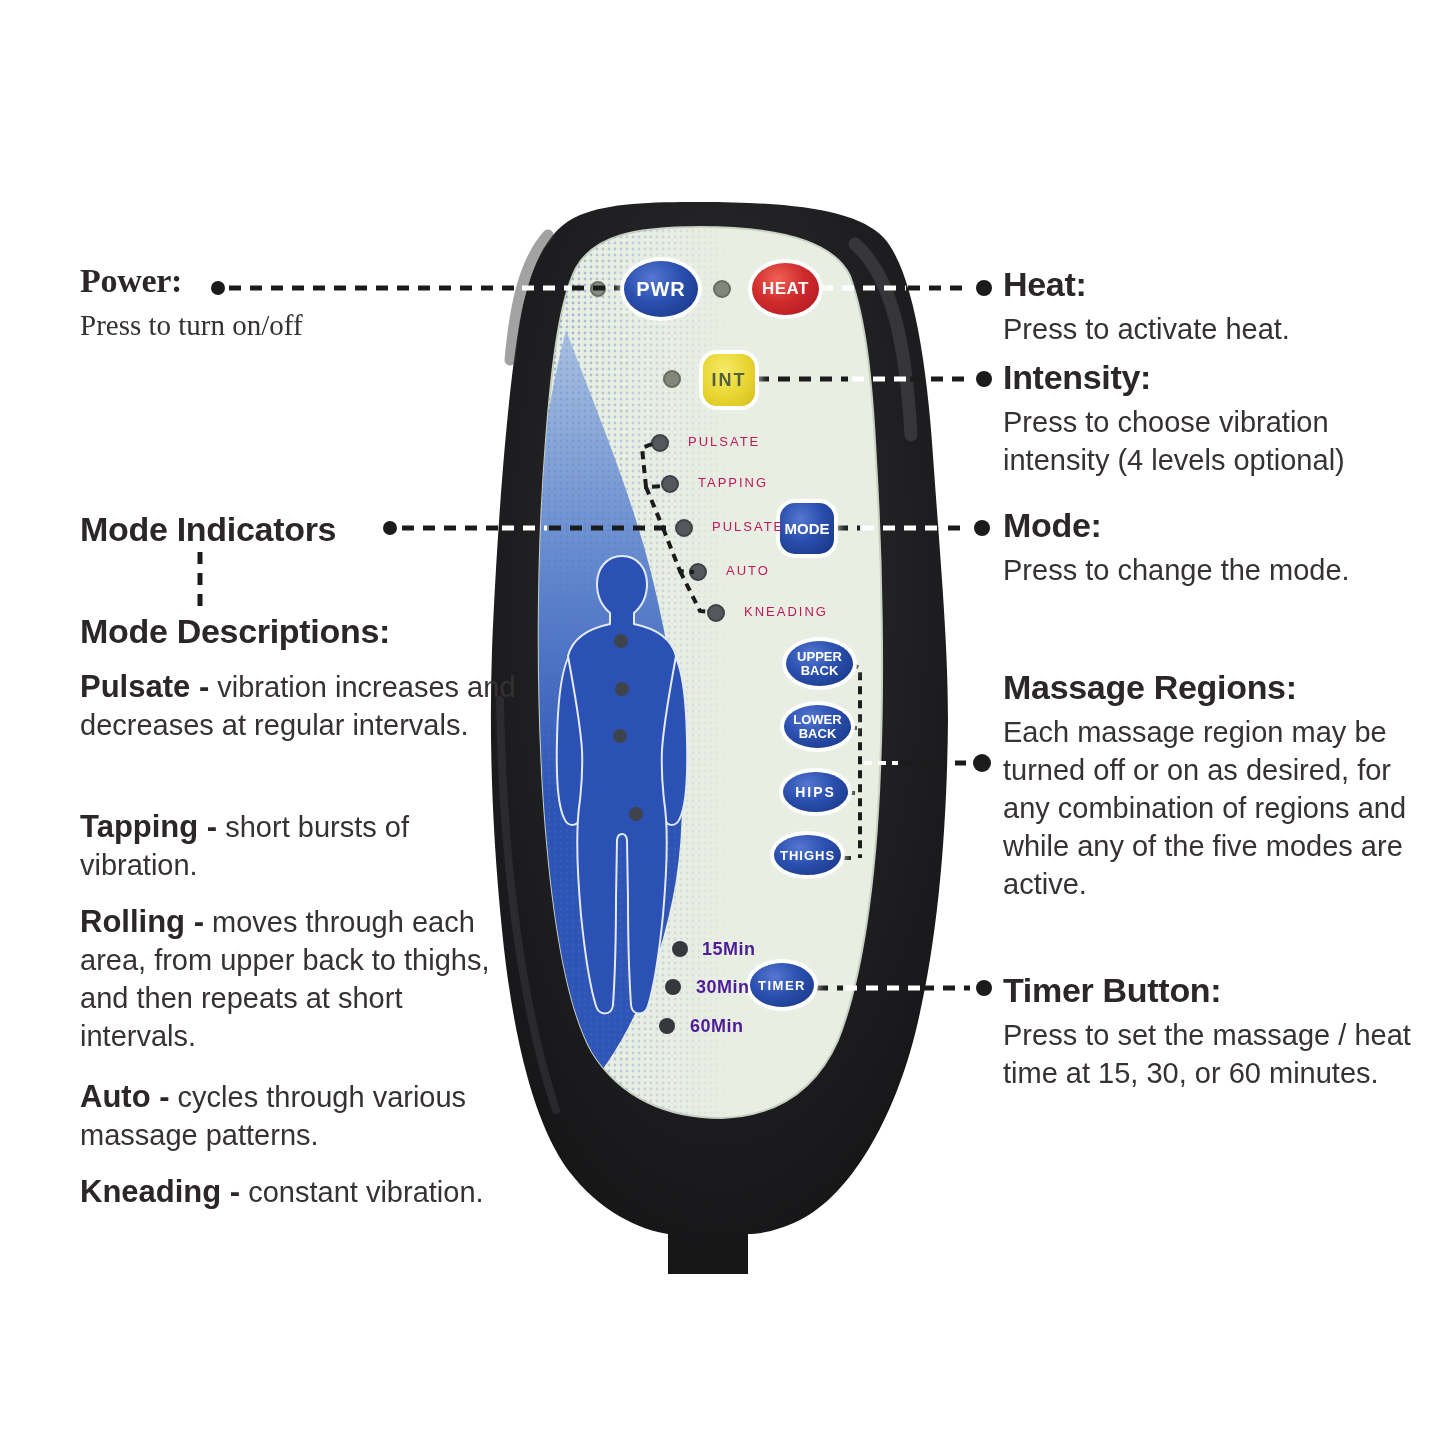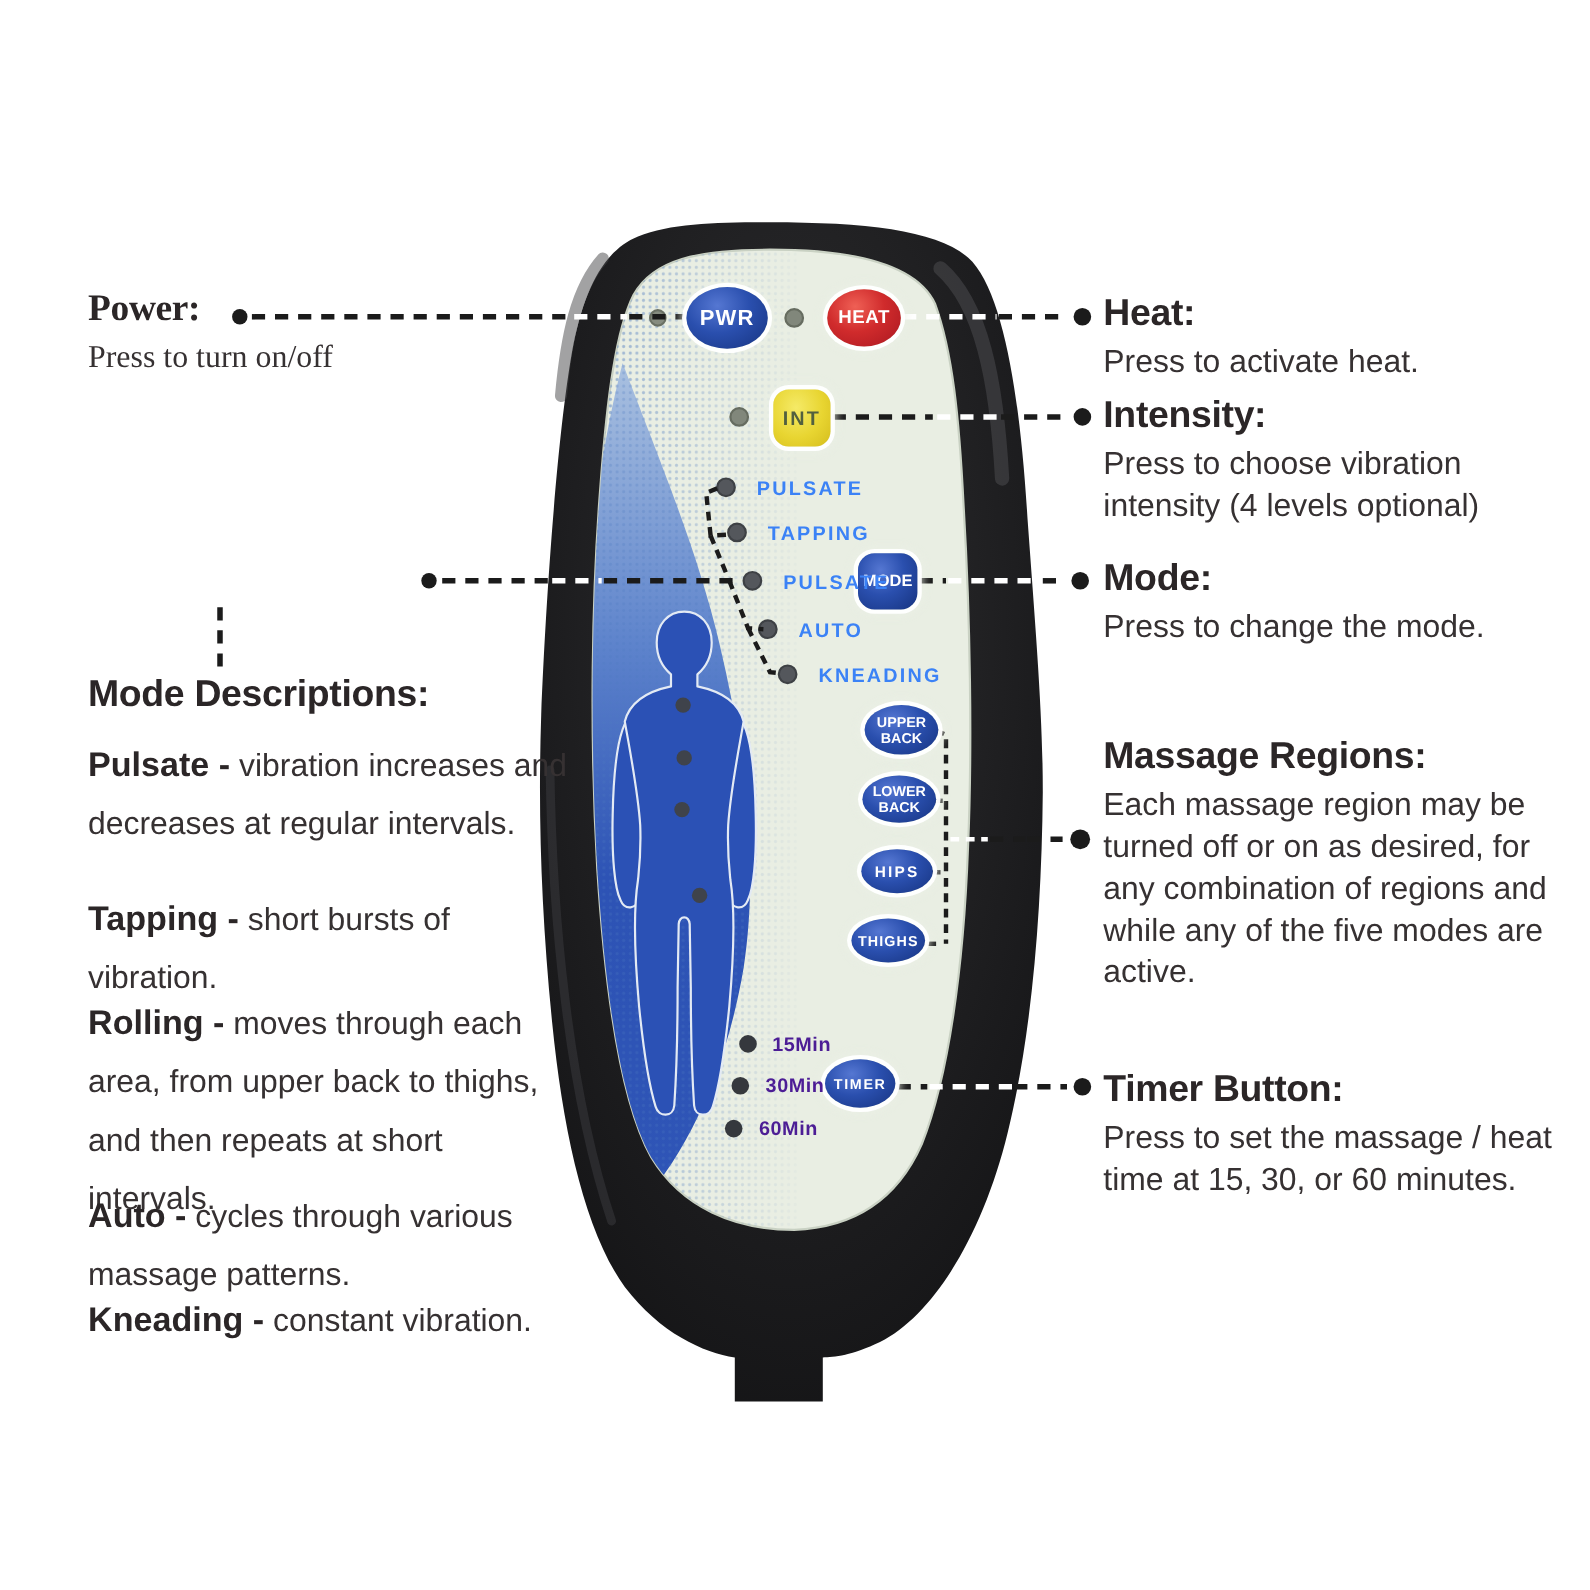--- a/index.html
+++ b/index.html
@@ -3,31 +3,31 @@
 <meta charset="utf-8">
 <style>
   html,body{margin:0;padding:0;}
   body{width:1445px;height:1445px;position:relative;background:#ffffff;
        font-family:"Liberation Sans", sans-serif;overflow:hidden;}
   #scene{position:absolute;left:0;top:0;width:1445px;height:1445px;}
   svg.layer{position:absolute;left:0;top:0;z-index:1;}
   .ann{position:absolute;z-index:3;color:#2b2627;}
   .ann h3{margin:0;font-size:34px;font-weight:700;color:#2b2627;letter-spacing:-0.3px;}
   .ann p{margin:6px 0 0 0;font-size:29px;line-height:38px;color:#363132;}
-  .desc{position:absolute;z-index:3;width:440px;font-size:29px;line-height:53px;color:#363132;margin:0;}
+  .desc{position:absolute;z-index:3;width:440px;font-size:29px;line-height:38px;color:#363132;margin:0;}
   .desc .term{font-weight:700;font-size:31px;color:#2b2627;}
   .devbtn{position:absolute;z-index:4;display:flex;flex-direction:column;align-items:center;
           justify-content:center;color:#fff;font-weight:700;border-radius:50%;
           box-shadow:0 0 0 4px rgba(255,255,255,0.95), 0 0 9px 5px rgba(235,240,230,0.8);
           text-align:center;cursor:pointer;}
   .blue{background:radial-gradient(ellipse at 38% 30%, #5577d2 0%, #2a4fae 45%, #16337f 100%);}
   .red{background:radial-gradient(ellipse at 38% 30%, #ef6055 0%, #d02b2c 45%, #a91720 100%);}
   .yellow{background:radial-gradient(ellipse at 40% 32%, #f5ea67 0%, #e8d531 55%, #d5bd1d 100%);
           color:#52603f;}
-  .indlabel{position:absolute;z-index:4;font-size:18px;font-weight:700;color:#3b82f6;
+  .indlabel{position:absolute;z-index:4;font-size:13px;font-weight:400;color:#be185d;
             letter-spacing:2px;white-space:nowrap;}
   .timelabel{position:absolute;z-index:4;font-size:18px;font-weight:700;color:#4c1d95;
              white-space:nowrap;letter-spacing:0.5px;}
 </style>
 </head>
 <body>
 
 <div id="scene">
 
 <svg class="layer" width="1445" height="1445" viewBox="0 0 1445 1445">
@@ -185,20 +185,23 @@
 
 <div class="timelabel" style="left:702px;top:939px;">15Min</div>
 <div class="timelabel" style="left:696px;top:977px;">30Min</div>
 <div class="timelabel" style="left:690px;top:1016px;">60Min</div>
 
 <div class="ann" style="left:80px;top:262px;font-family:Liberation Serif, serif;">
   <h3>Power:</h3>
   <p style="width:420px;">Press to turn on/off</p>
 </div>
 
+<div class="ann" style="left:80px;top:510px;">
+  <h3>Mode Indicators</h3>
+</div>
 
 <div class="ann" style="left:80px;top:612px;">
   <h3>Mode Descriptions:</h3>
 </div>
 
 <p class="desc" style="left:80px;top:668px;">
   <span class="term">Pulsate -</span>
   <span>vibration increases and decreases at regular intervals.</span>
 </p>
 <p class="desc" style="left:80px;top:808px;">

